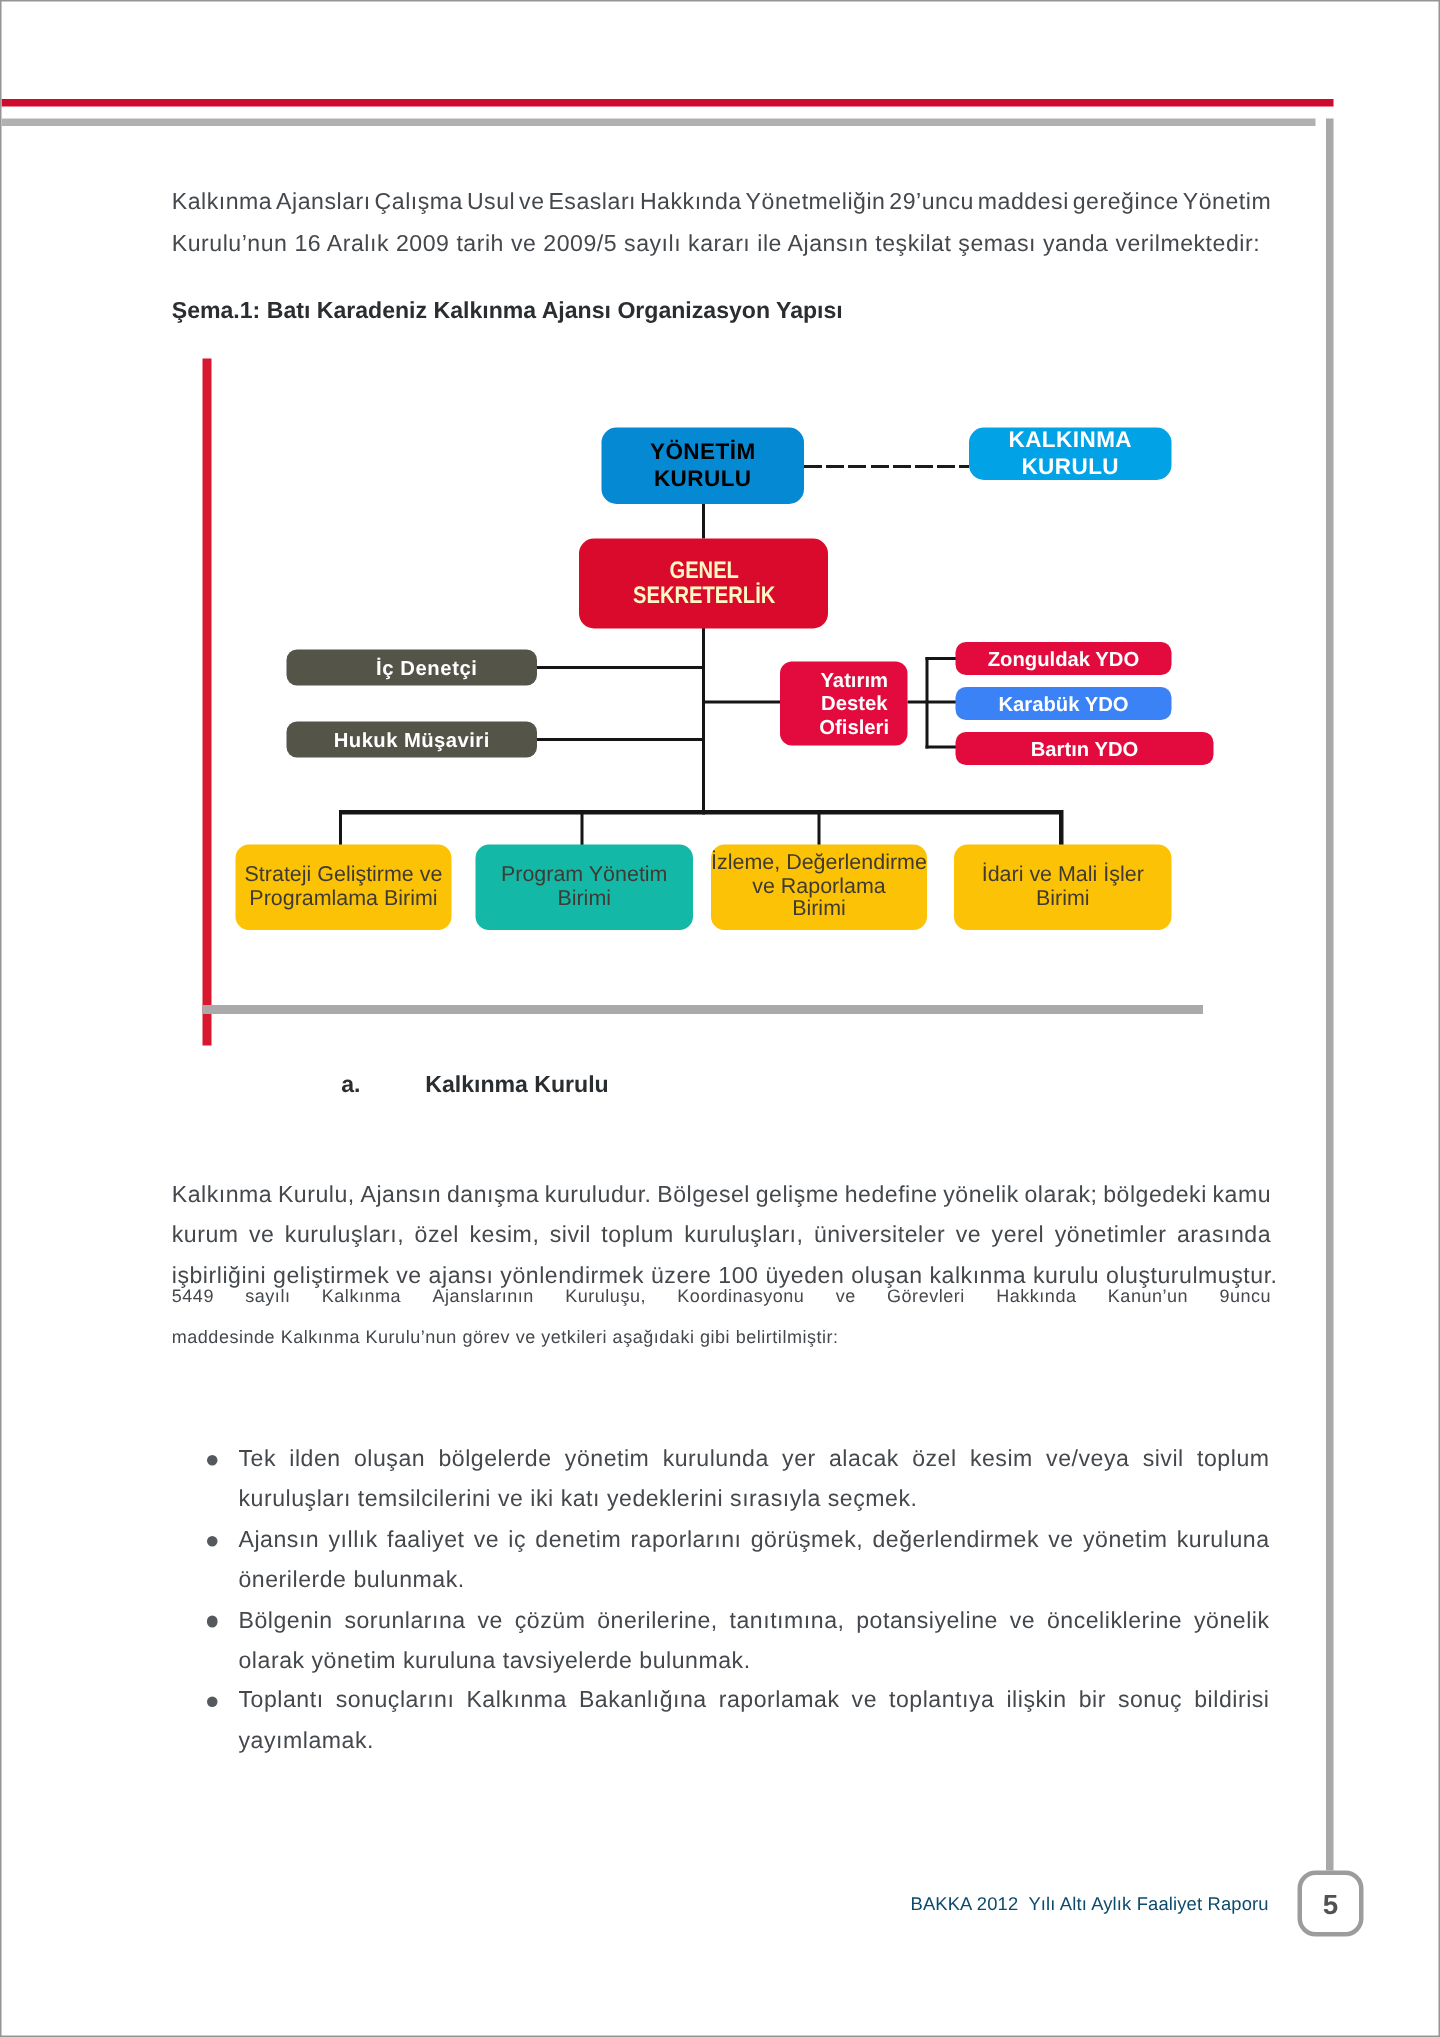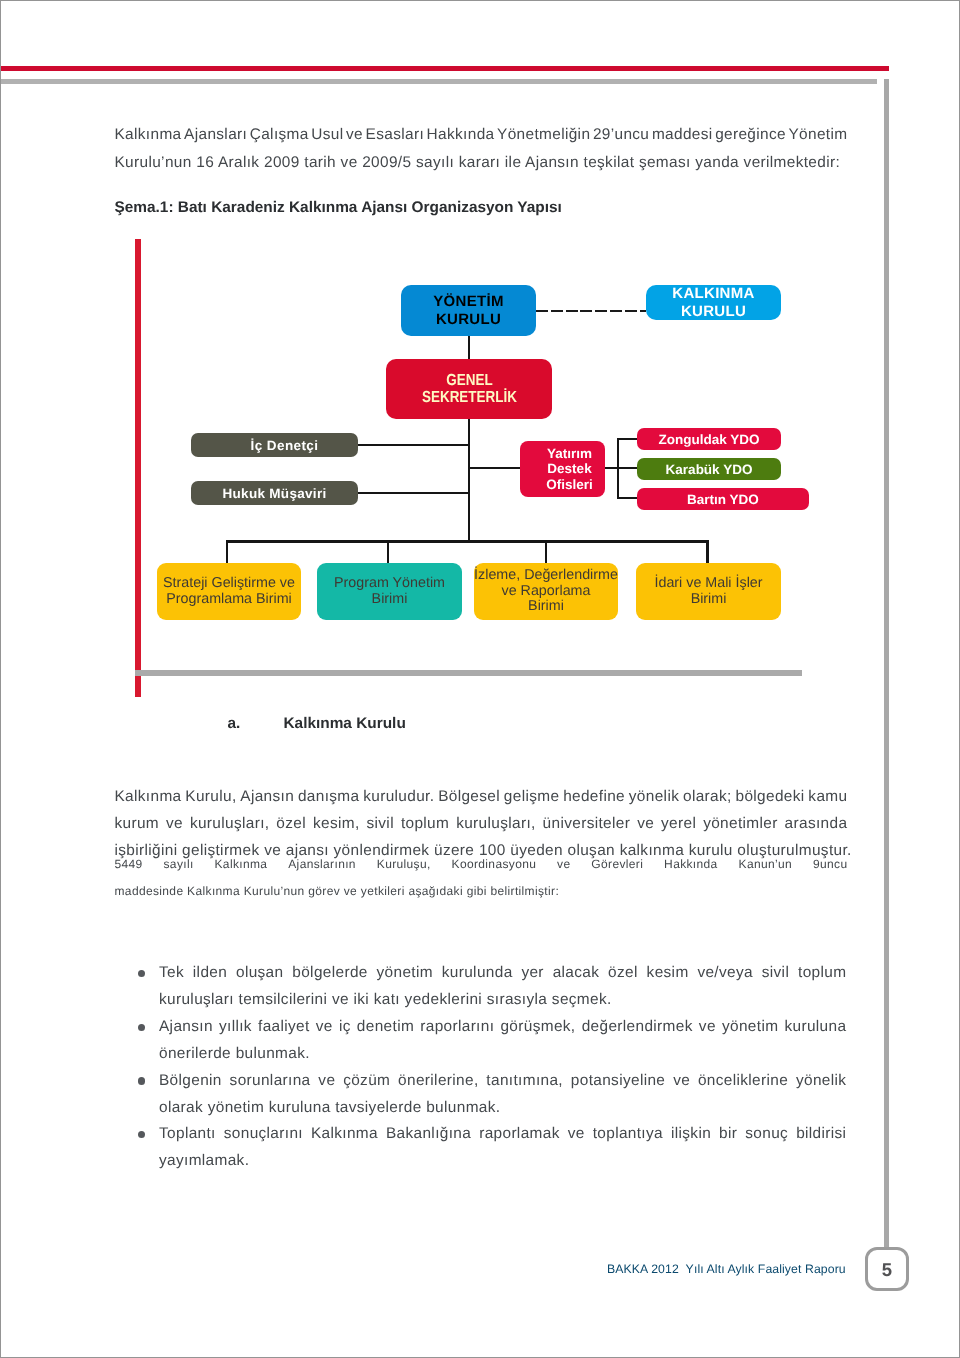--- a/index.html
+++ b/index.html
@@ -119,21 +119,21 @@
           <div style="line-height: 15.1px;">Yatırım</div>
           <div style="line-height: 15.1px;">Destek</div>
           <div style="line-height: 15.1px;">Ofisleri</div>
         </div>
       </div>
       <div class="box" style="left: 516px; top: 191px; width: 144px; height: 22px; background: rgb(227, 10, 61); color: rgb(255, 255, 255); border-radius: 7px; font-size: 13.5px; font-weight: bold;">
         <div>
           <div style="line-height: 15px;">Zonguldak YDO</div>
         </div>
       </div>
-      <div class="box" style="left: 516px; top: 221px; width: 144px; height: 22px; background: #4d7c0f; color: rgb(255, 255, 255); border-radius: 7px; font-size: 13.5px; font-weight: bold;">
+      <div class="box" style="left: 516px; top: 221px; width: 144px; height: 22px; background: #3b82f6; color: rgb(255, 255, 255); border-radius: 7px; font-size: 13.5px; font-weight: bold;">
         <div>
           <div style="line-height: 15px;">Karabük YDO</div>
         </div>
       </div>
       <div class="box" style="left: 516px; top: 251px; width: 172px; height: 22px; background: rgb(227, 10, 61); color: rgb(255, 255, 255); border-radius: 7px; font-size: 13.5px; font-weight: bold;">
         <div>
           <div style="line-height: 15px;">Bartın YDO</div>
         </div>
       </div>
       <div class="box" style="left: 36px; top: 326px; width: 144px; height: 57px; background: rgb(252, 194, 5); color: rgb(63, 58, 51); border-radius: 9px; font-size: 14.3px; font-weight: normal;">

